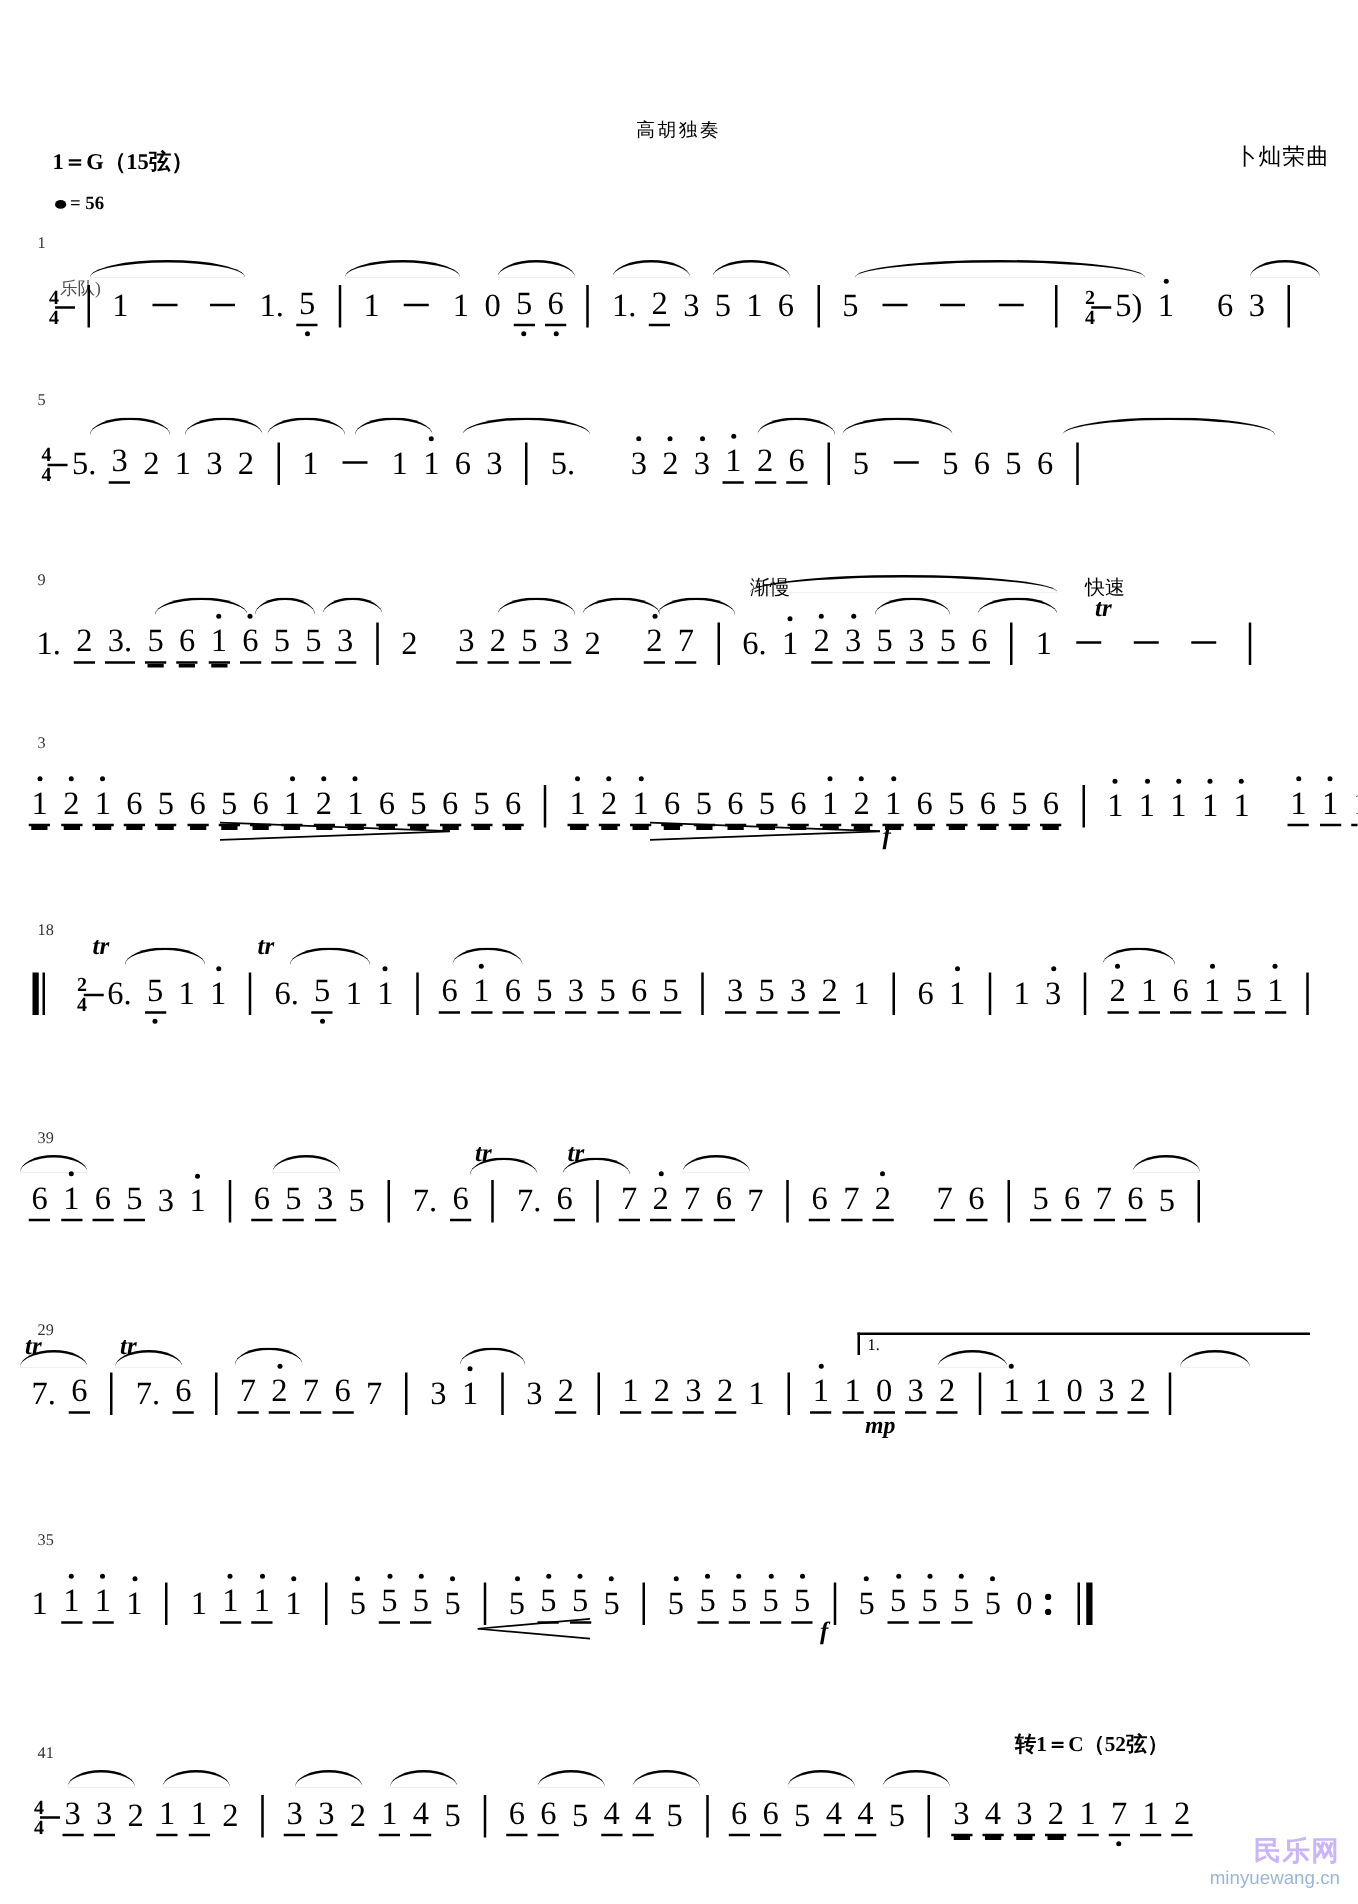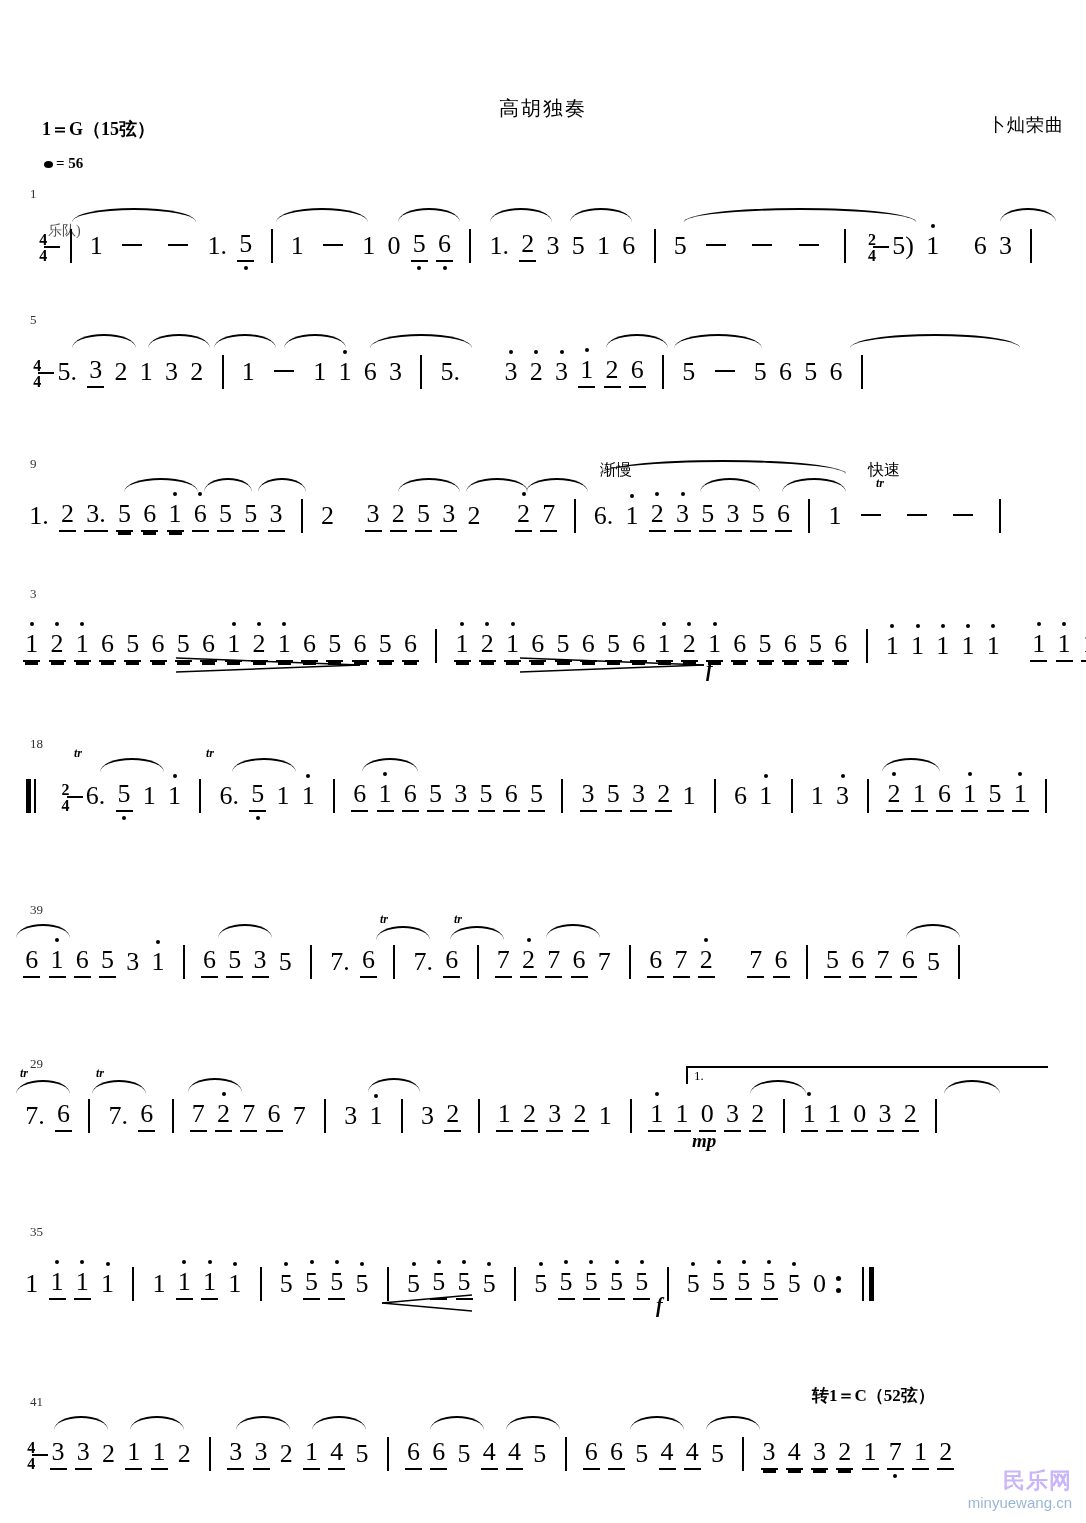--- a/index.html
+++ b/index.html
@@ -16,21 +16,21 @@
   
   .title{
     position:absolute;top:14px;left:0;width:1086px;
     text-align:center;
     font-family:"Liberation Serif", serif;
     font-size:46px;font-weight:bold;letter-spacing:14px;
     text-indent:14px;
   }
   .subtitle{
     position:absolute;top:95px;left:0;width:1086px;
-    text-align:center;font-size:20px;letter-spacing:2px;
+    text-align:center;font-size:15px;letter-spacing:2px;
   }
   .composer{
     position:absolute;top:113px;right:22px;
     font-size:18px;letter-spacing:1px;
   }
   .keysig{
     position:absolute;top:117px;left:42px;
     font-size:18px;font-weight:bold;
   }
   .tempo{
@@ -96,21 +96,21 @@
   .beam1{border-bottom:2px solid #000;padding-bottom:3px;}
   .beam2{border-bottom:2px solid #000;padding-bottom:3px;box-shadow:0 5px 0 -2px #000;}
   .dash{display:inline-block;width:20px;height:2.4px;background:#000;
         vertical-align:middle;margin:0 10px 3px 10px;}
 
   .slur{
     position:absolute;height:12px;
     border-top:2px solid #000;border-radius:50%/100% 100% 0 0;
     border-left:none;border-right:none;border-bottom:none;
   }
-  .tr{position:absolute;font-style:italic;font-size:12px;font-weight:bold;}
+  .tr{position:absolute;font-style:italic;font-size:20px;font-weight:bold;}
   .dyn{position:absolute;font-style:italic;font-weight:bold;font-size:20px;font-family:"Liberation Serif",serif;}
   .cn{position:absolute;font-size:16px;font-family:"Liberation Sans",sans-serif;}
   .hairpin{position:absolute;}
   .hairpin svg{display:block;}
 
   .ending{position:absolute;font-size:13px;}
   .endingline{position:absolute;border-left:2px solid #000;border-top:2px solid #000;}
   .repeatstart{display:inline-block;width:14px;height:34px;vertical-align:middle;position:relative;margin:0 8px 0 2px;}
   .repeatstart:before{content:"";position:absolute;left:0;top:0;width:5px;height:34px;background:#000;}
   .repeatstart:after{content:"";position:absolute;left:8px;top:0;width:2px;height:34px;background:#000;}

